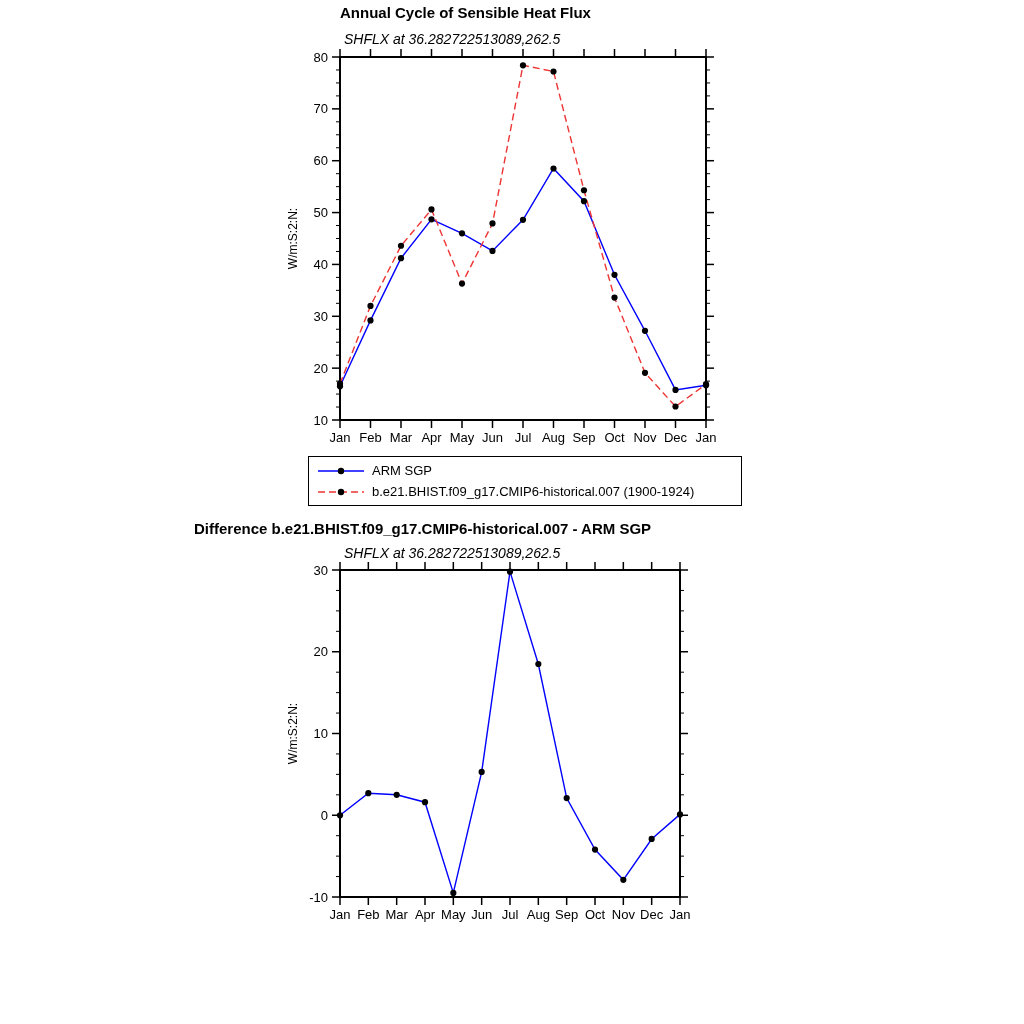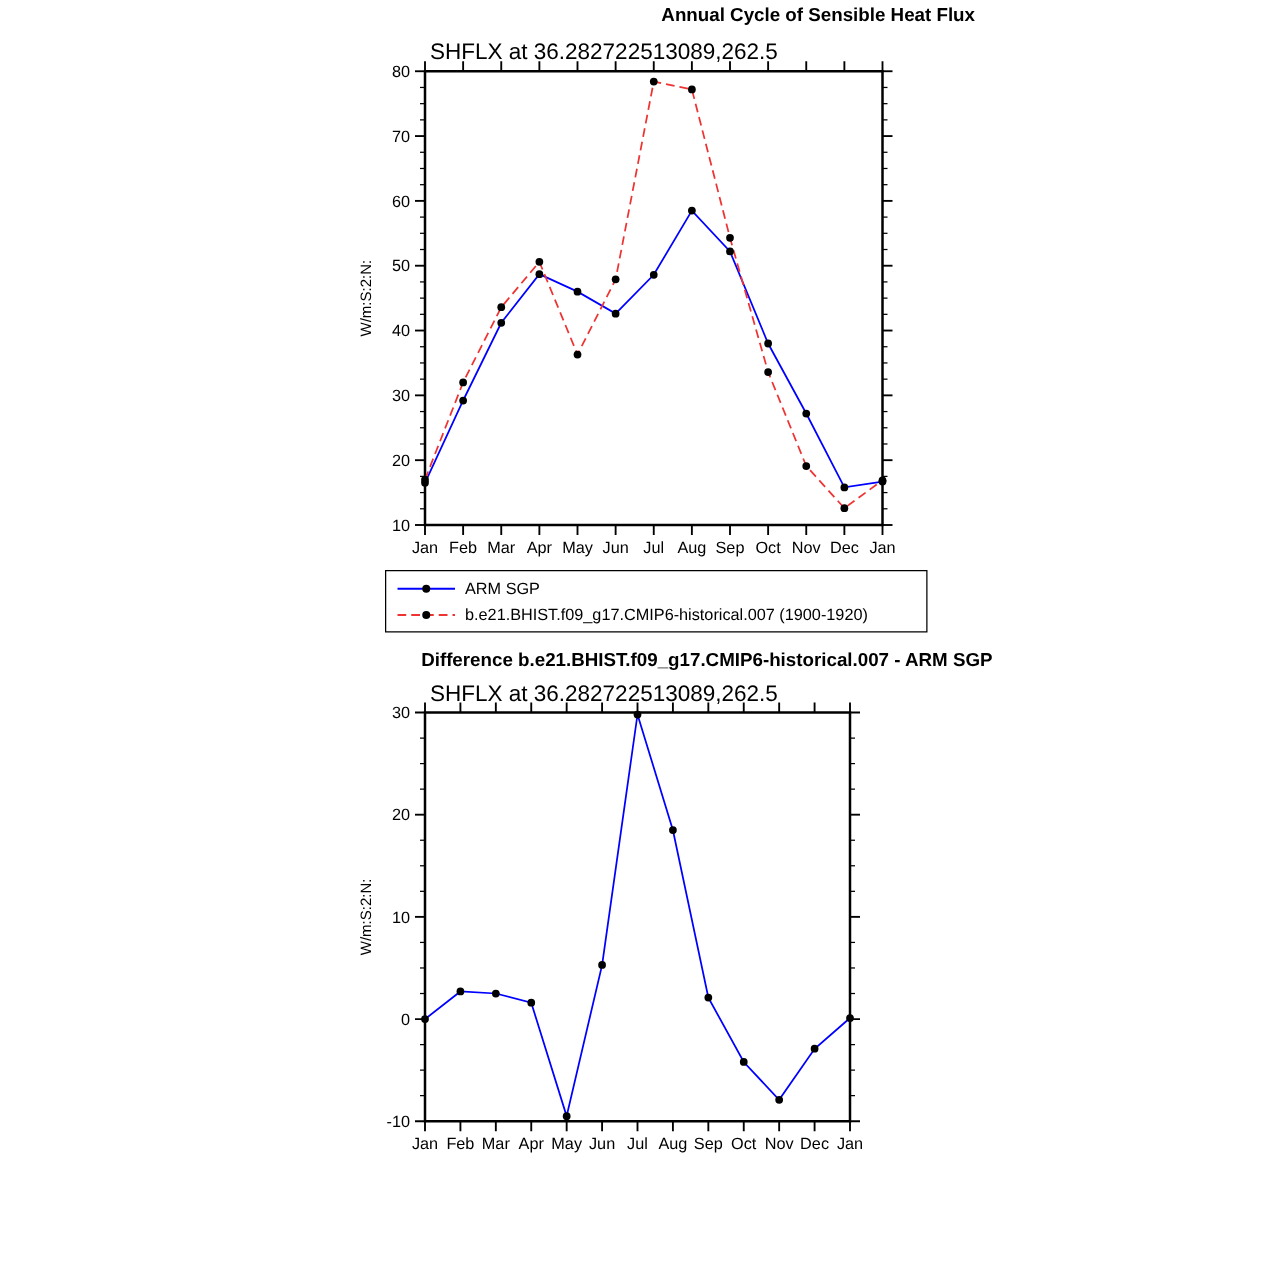--- a/index.html
+++ b/index.html
@@ -2,22 +2,22 @@
 <html><head>
 <meta charset="utf-8">
 <style>
   * { margin:0; padding:0; box-sizing:border-box; }
   html,body { background:#ffffff; }
   body {
     width:1024px; height:1024px; position:relative; overflow:hidden;
     font-family:"Liberation Sans", sans-serif; color:#000;
   }
   .abs { position:absolute; }
-  .chart-title { font-weight:bold; font-size:15px; text-align:right; white-space:nowrap; }
-  .chart-subtitle { font-size:18px; white-space:nowrap; }
+  .chart-title { font-weight:bold; font-size:15px; text-align:left; white-space:nowrap; }
+  .chart-subtitle { font-size:14px; white-space:nowrap;font-style:italic; }
   .legend-box {
     border:1px solid #000; background:#fff;
     display:flex; flex-direction:column; justify-content:flex-end; padding:3px 8px;
   }
   .legend-row { display:flex; align-items:center; gap:7px; height:22px; }
   .legend-label { font-size:13px; white-space:nowrap; }
   svg text.tick-label { font-family:"Liberation Sans", sans-serif; font-size:13px; fill:#000; }
   svg text.axis-label { font-family:"Liberation Sans", sans-serif; font-size:12px; fill:#000; }
 </style>
 </head>
@@ -171,21 +171,21 @@
         <line class="lg-line" x1="1" y1="7" x2="47" y2="7" stroke="#0000ff" stroke-width="1.5"></line>
         <circle class="lg-dot" cx="24" cy="7" r="3.2" fill="#000000"></circle>
       </svg>
       <span class="legend-label">ARM SGP</span>
     </div>
     <div class="legend-row">
       <svg width="48" height="14">
         <line class="lg-line" x1="1" y1="7" x2="47" y2="7" stroke="#ee3333" stroke-width="1.5" stroke-dasharray="7,4"></line>
         <circle class="lg-dot" cx="24" cy="7" r="3.2" fill="#000000"></circle>
       </svg>
-      <span class="legend-label">b.e21.BHIST.f09_g17.CMIP6-historical.007 (1900-1920)</span>
+      <span class="legend-label">b.e21.BHIST.f09_g17.CMIP6-historical.007 (1900-1924)</span>
     </div>
   </div>
 
   <div class="abs chart-title" style="left:194px; top:520px; width:600px;">Difference b.e21.BHIST.f09_g17.CMIP6-historical.007 - ARM SGP</div>
   <div class="abs chart-subtitle" style="left:344px; top:545px;">SHFLX at 36.282722513089,262.5</div>
   <svg id="chart1" class="abs" style="left:0; top:515px;" width="1024" height="430" viewBox="0 0 1024 430">
       <rect x="340" y="55" width="340" height="327" fill="none" stroke="#000" stroke-width="2"></rect>
       <line x1="340" y1="361.5625" x2="336" y2="361.5625" stroke="#000" stroke-width="1"></line>
       <line x1="680" y1="361.5625" x2="684" y2="361.5625" stroke="#000" stroke-width="1"></line>
       <line x1="340" y1="341.125" x2="336" y2="341.125" stroke="#000" stroke-width="1"></line>

